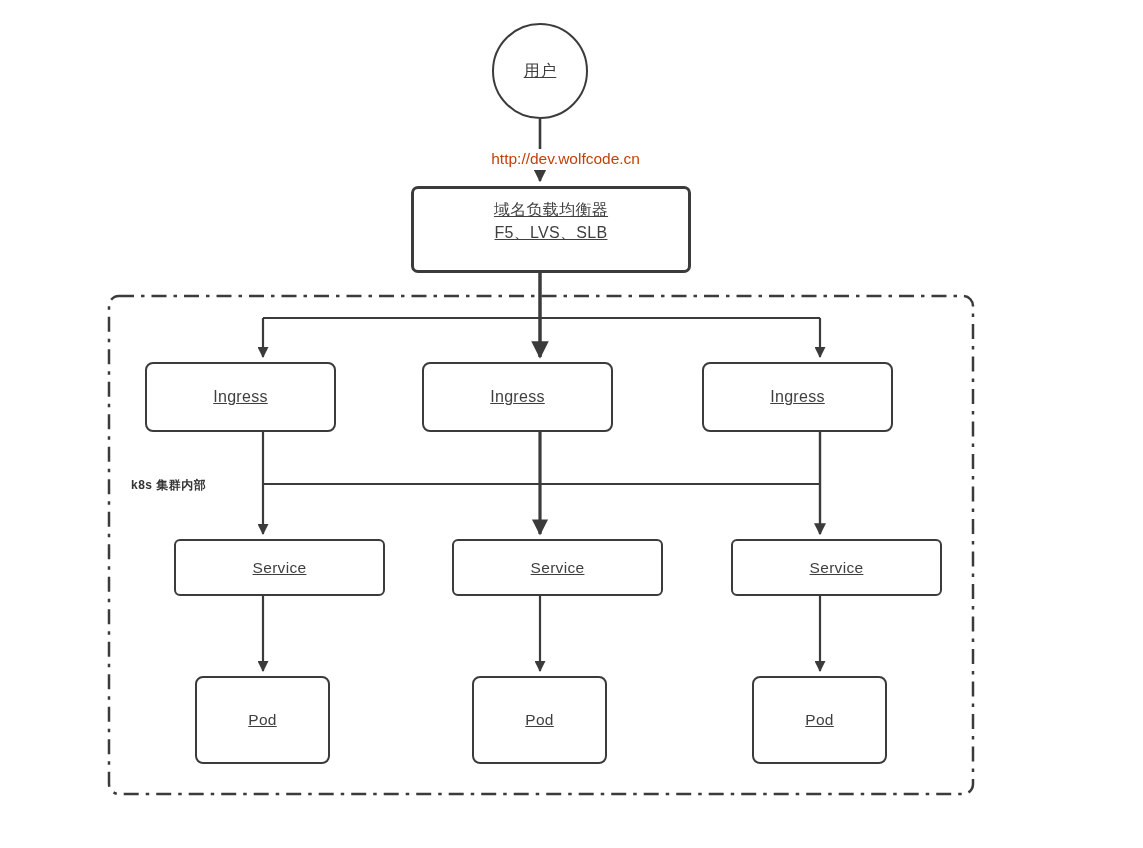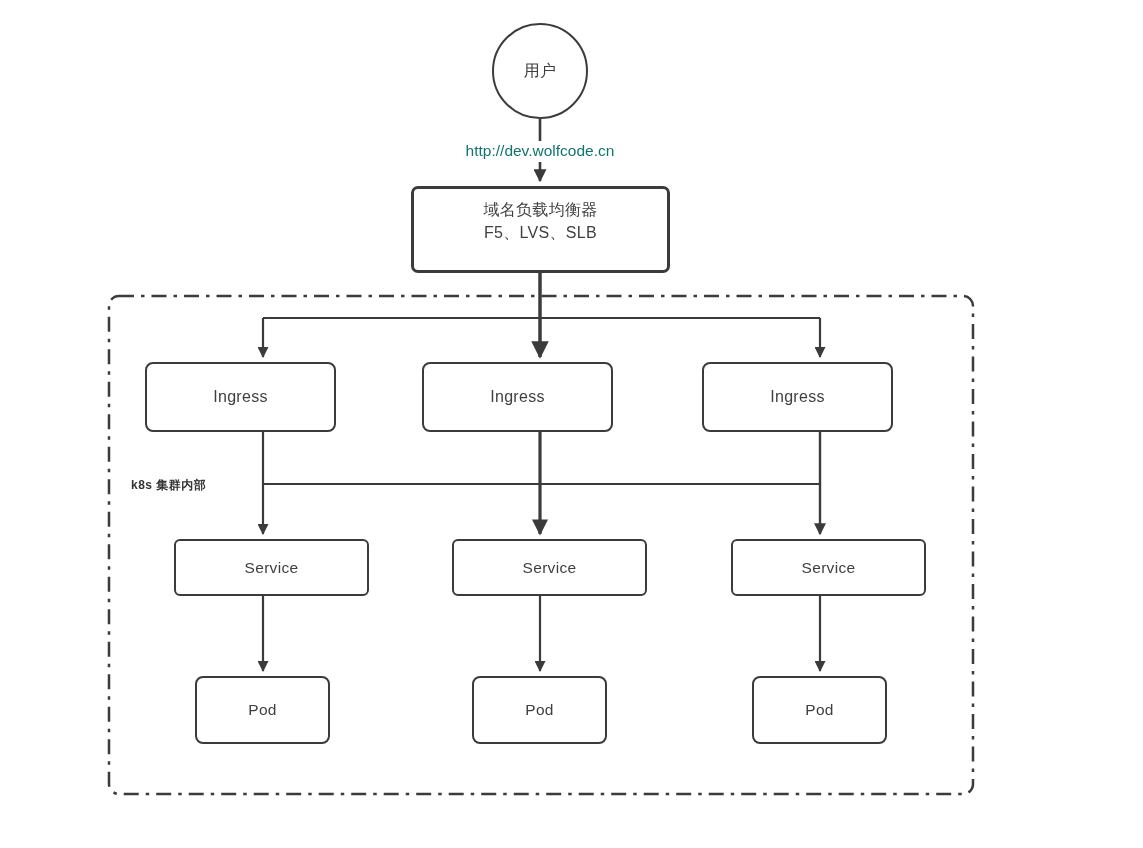--- a/index.html
+++ b/index.html
@@ -26,67 +26,68 @@
     background: #ffffff;
     border: 2.5px solid #3b3b3b;
     display: flex;
     align-items: center;
     justify-content: center;
     text-align: center;
     z-index: 2;
     font-size: 16px;
     color: #3f3f3f;
     letter-spacing: 0.3px;
+    text-decoration: underline;
   }
   .user-circle {
     left: 492px; top: 23px;
     width: 96px; height: 96px;
     border-radius: 50%;
   }
   .lb-box {
     left: 411px; top: 186px;
-    width: 259px; height: 87px;
+    width: 280px; height: 87px;
     border-radius: 7px;
     border-width: 3px;
     flex-direction: column;
     justify-content: flex-start;
     padding-top: 9px;
     line-height: 23px;
   }
   .ingress-box {
     top: 362px; width: 191px; height: 70px;
     border-radius: 8px;
   }
   .ingress-1 { left: 145px; }
   .ingress-2 { left: 422px; }
   .ingress-3 { left: 702px; }
   .service-box {
-    top: 539px; width: 195px; height: 57px;
+    top: 539px; width: 211px; height: 57px;
     border-radius: 6px;
     font-size: 15.5px;
   }
   .service-1 { left: 174px; }
   .service-2 { left: 452px; }
   .service-3 { left: 731px; }
   .pod-box {
-    top: 676px; width: 135px; height: 68px;
+    top: 676px; width: 135px; height: 88px;
     border-radius: 8px;
     font-size: 15.5px;
   }
   .pod-1 { left: 195px; }
   .pod-2 { left: 472px; }
   .pod-3 { left: 752px; }
   .url-label {
     position: absolute;
-    left: 440px; top: 141px;
+    left: 440px; top: 149px;
     width: 200px;
-    text-align: center;
+    text-align: right;
     background: #ffffff;
     font-size: 15.5px;
-    color: #0f766e;
+    color: #c2410c;
     z-index: 3;
     padding: 1px 0 2px 0;
   }
   .cluster-label {
     position: absolute;
     left: 131px; top: 477px;
     font-size: 12px;
     font-weight: bold;
     color: #333333;
     z-index: 2;

